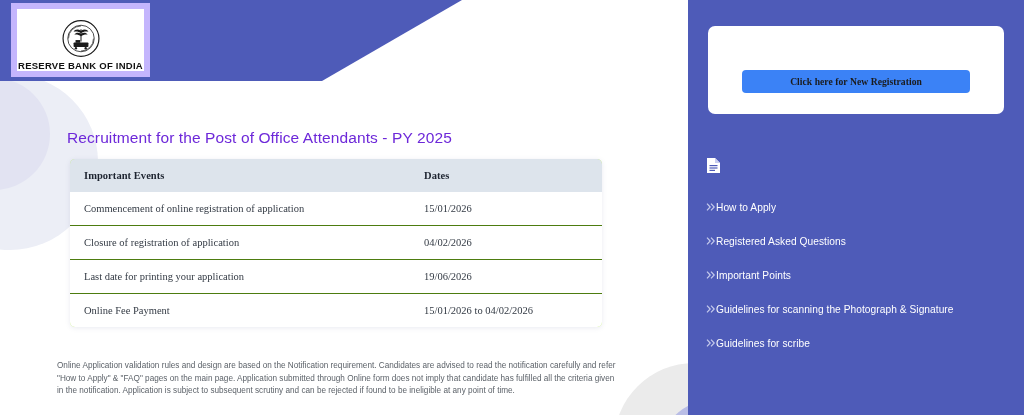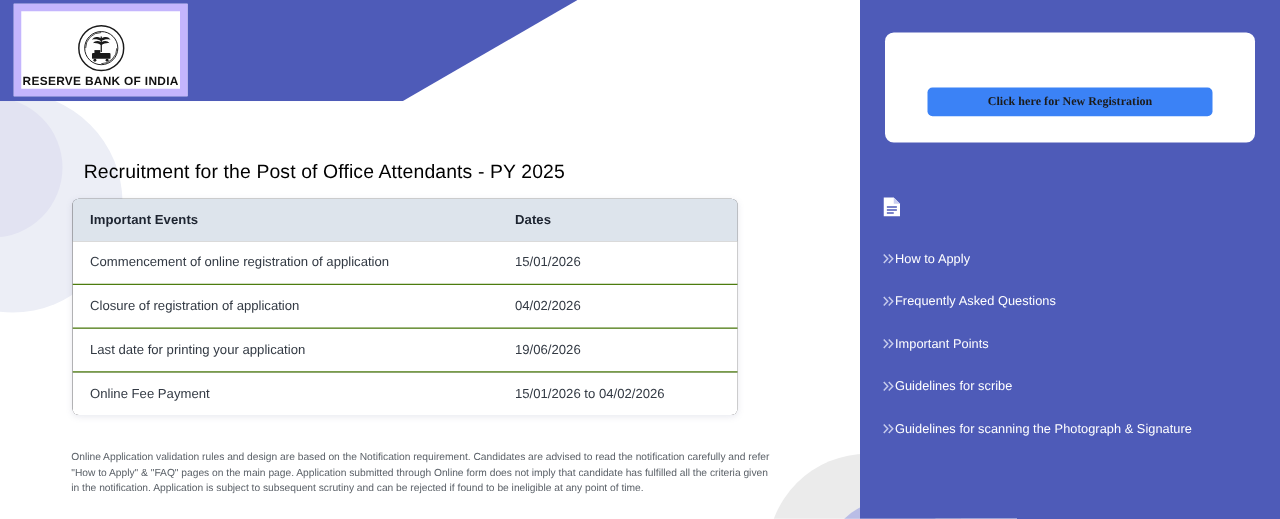--- a/index.html
+++ b/index.html
@@ -105,36 +105,37 @@
     top: 81px;
     width: 688px;
     height: 334px;
     z-index: 2;
   }
   .page-title {
     position: absolute;
     left: 67px;
     top: 48px;
     font-size: 15.5px;
-    color: #000000;
+    color: #6d28d9;
     font-weight: normal;
     letter-spacing: 0.1px;
     white-space: nowrap;
   }
 
   
   .events-card {
     position: absolute;
-    left: 58px;
+    left: 70px;
     top: 78px;
     width: 532px;
-    background: #404040;
+    background: #bef264;
     border-radius: 5px;
     box-shadow: 0 1px 5px rgba(120,125,160,0.16);
     overflow: hidden;
+    font-family: Liberation Serif, serif;
   }
   .events-table {
     width: 100%;
     border-collapse: collapse;
     table-layout: fixed;
   }
   .events-table thead th {
     background: #dde4ec;
     color: #1d2430;
     font-size: 10.5px;
@@ -368,41 +369,41 @@
         <path d="M5 1.6 L8.2 5 L5 8.4" fill="none" stroke="#c5caec" stroke-width="1.2"></path>
       </svg>
       <span class="ref-item-label">How to Apply</span>
     </div>
 
     <div class="ref-item">
       <svg class="chev-icon" viewBox="0 0 10 10">
         <path d="M1 1.6 L4.2 5 L1 8.4" fill="none" stroke="#c5caec" stroke-width="1.2"></path>
         <path d="M5 1.6 L8.2 5 L5 8.4" fill="none" stroke="#c5caec" stroke-width="1.2"></path>
       </svg>
-      <span class="ref-item-label">Frequently Asked Questions</span>
+      <span class="ref-item-label">Registered Asked Questions</span>
     </div>
 
     <div class="ref-item">
       <svg class="chev-icon" viewBox="0 0 10 10">
         <path d="M1 1.6 L4.2 5 L1 8.4" fill="none" stroke="#c5caec" stroke-width="1.2"></path>
         <path d="M5 1.6 L8.2 5 L5 8.4" fill="none" stroke="#c5caec" stroke-width="1.2"></path>
       </svg>
       <span class="ref-item-label">Important Points</span>
     </div>
 
     <div class="ref-item">
       <svg class="chev-icon" viewBox="0 0 10 10">
         <path d="M1 1.6 L4.2 5 L1 8.4" fill="none" stroke="#c5caec" stroke-width="1.2"></path>
         <path d="M5 1.6 L8.2 5 L5 8.4" fill="none" stroke="#c5caec" stroke-width="1.2"></path>
       </svg>
-      <span class="ref-item-label">Guidelines for scribe</span>
+      <span class="ref-item-label">Guidelines for scanning the Photograph &amp; Signature</span>
     </div>
 
     <div class="ref-item">
       <svg class="chev-icon" viewBox="0 0 10 10">
         <path d="M1 1.6 L4.2 5 L1 8.4" fill="none" stroke="#c5caec" stroke-width="1.2"></path>
         <path d="M5 1.6 L8.2 5 L5 8.4" fill="none" stroke="#c5caec" stroke-width="1.2"></path>
       </svg>
-      <span class="ref-item-label">Guidelines for scanning the Photograph &amp; Signature</span>
+      <span class="ref-item-label">Guidelines for scribe</span>
     </div>
 
   </div>
 </div>
 
 </body></html>

